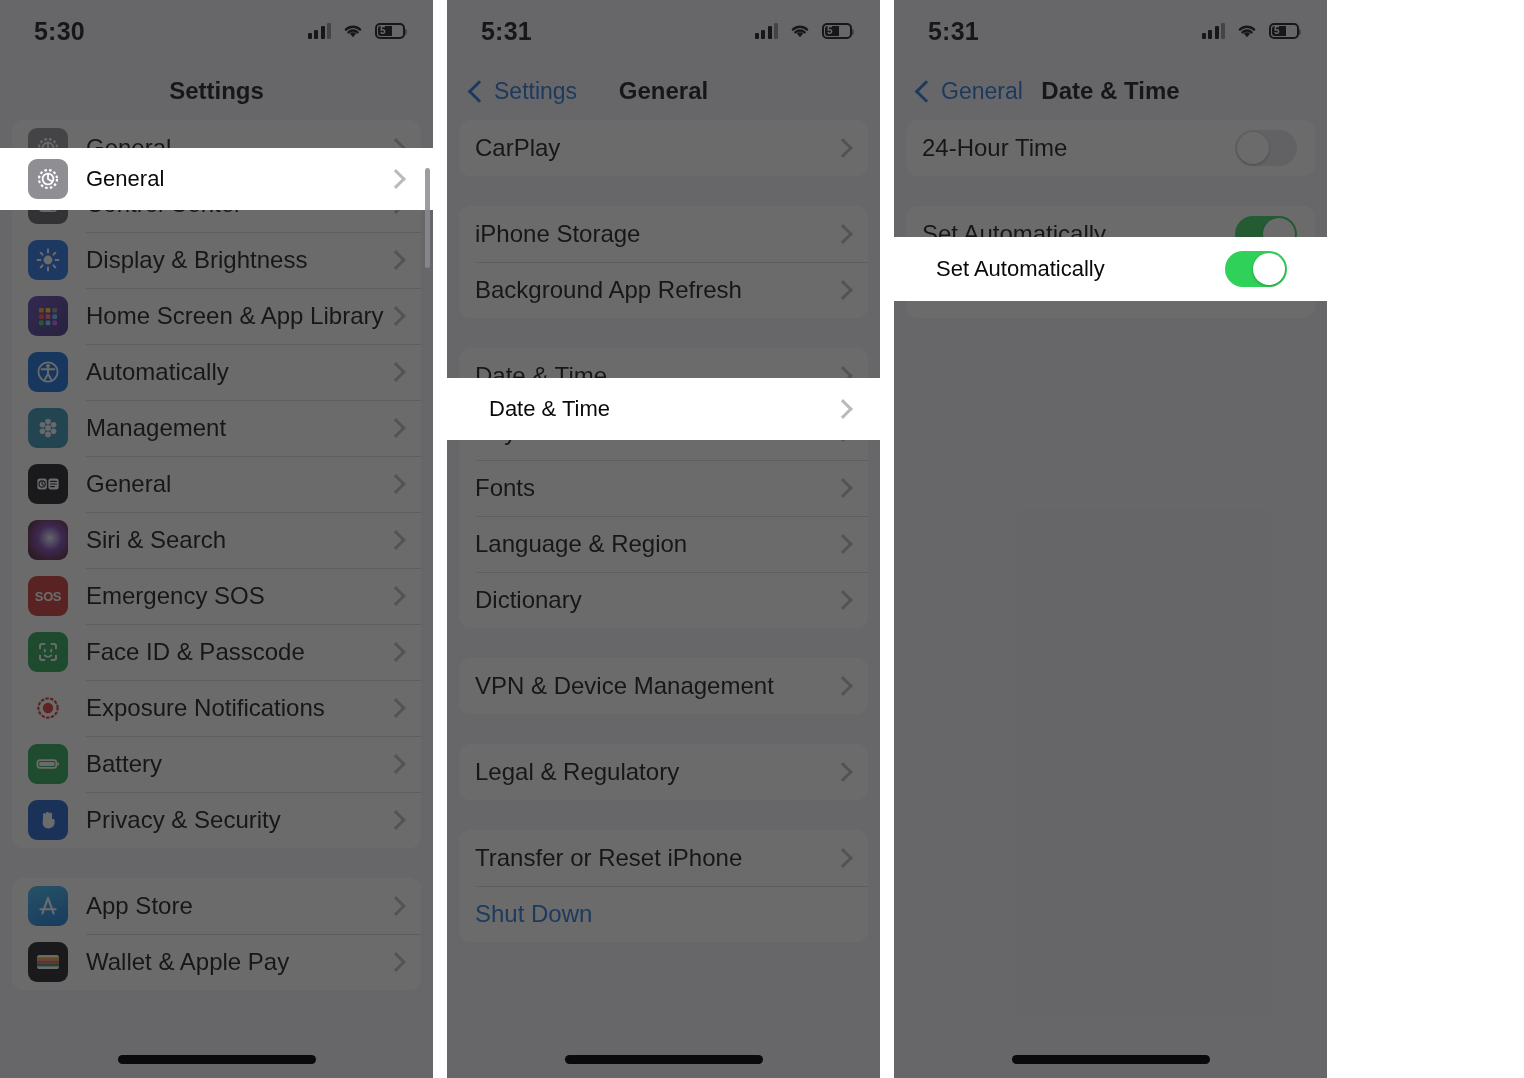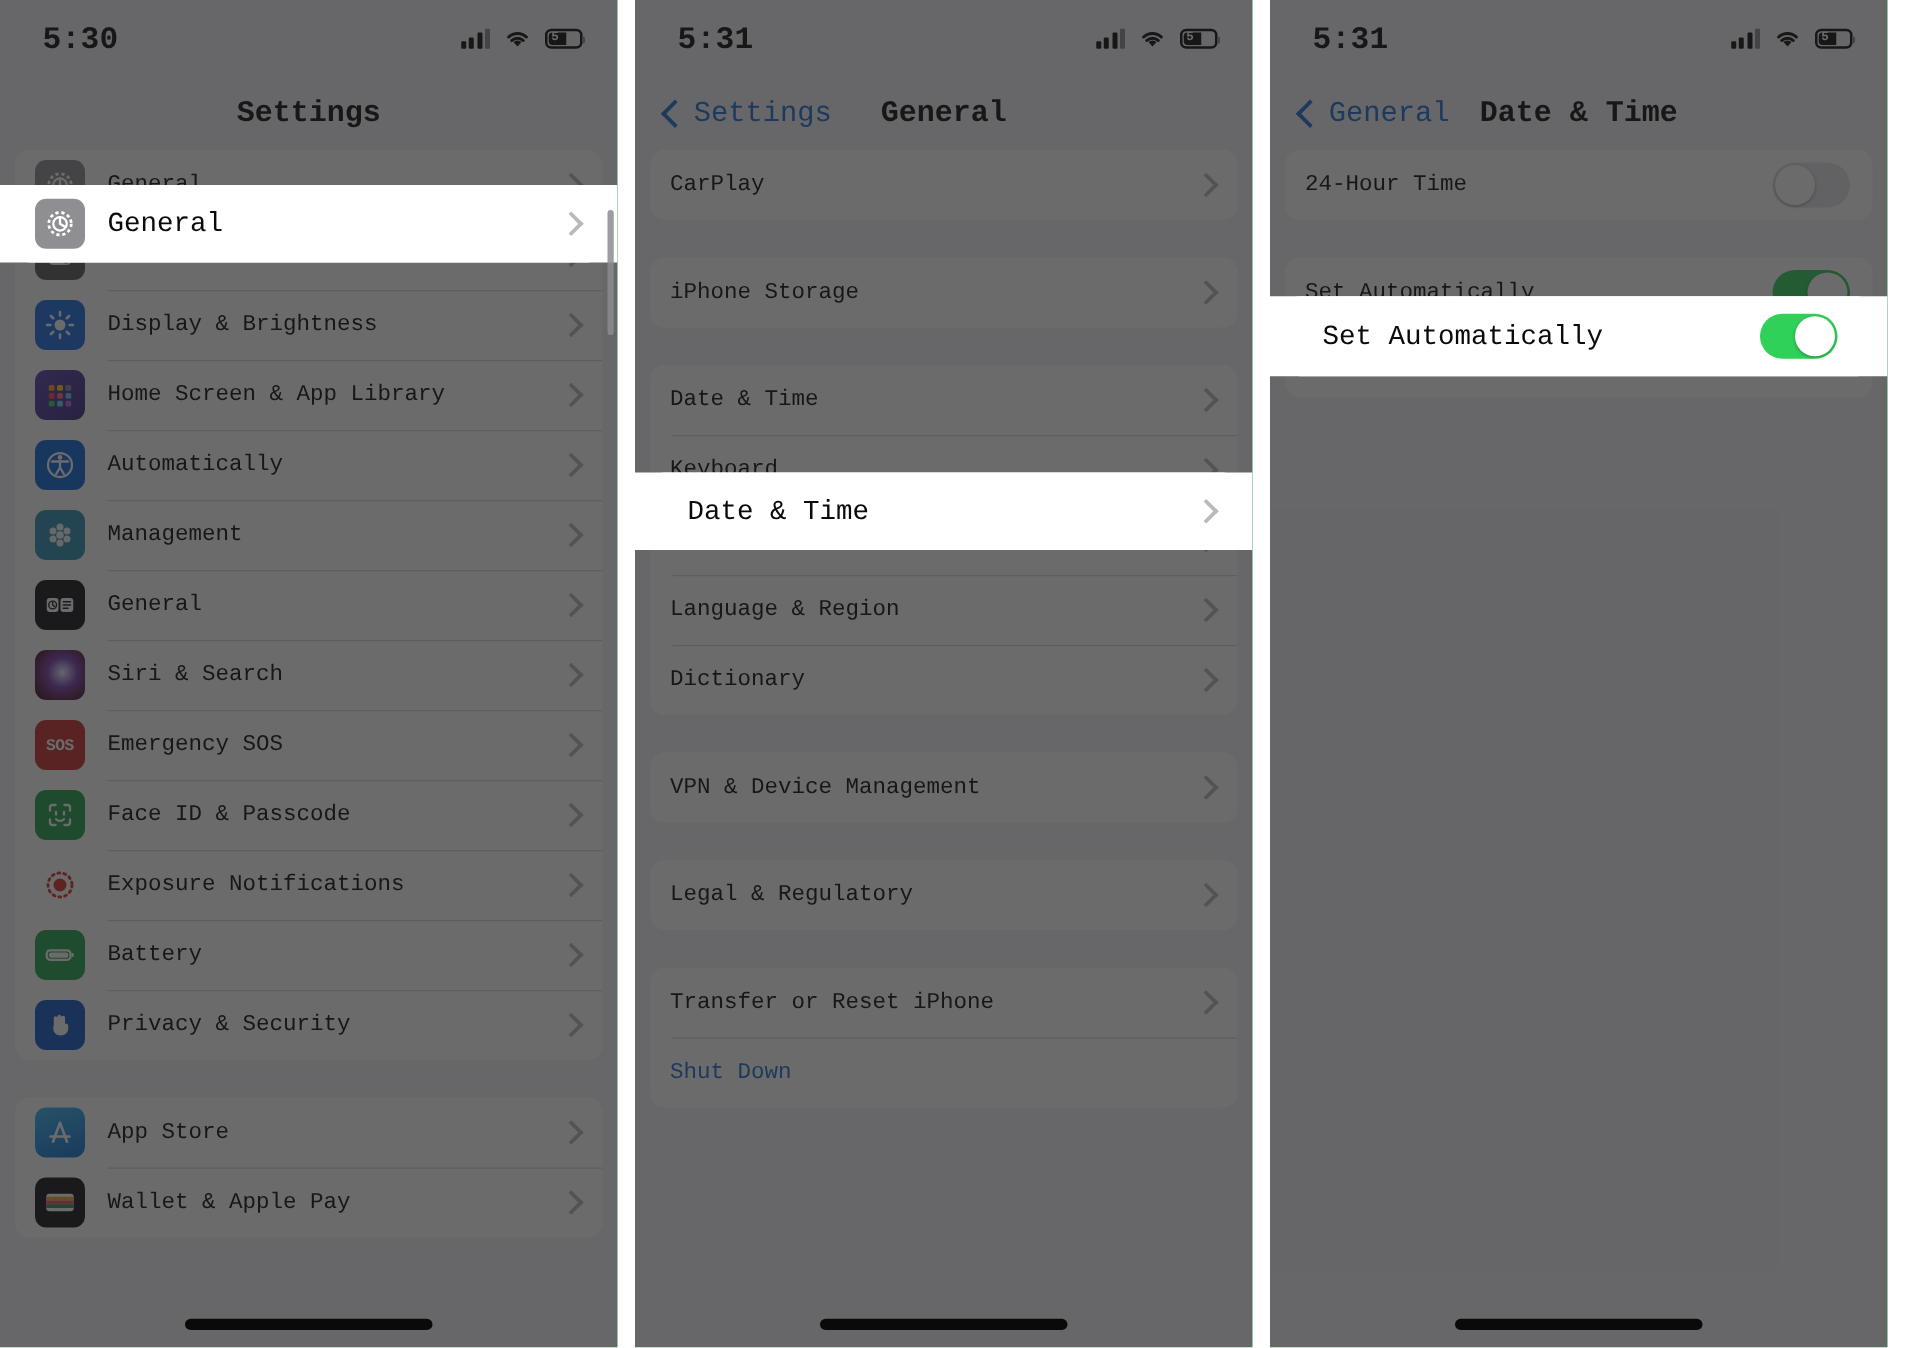--- a/index.html
+++ b/index.html
@@ -13,26 +13,25 @@
     position:relative;
     width:1524px;height:1078px;
     display:flex;
     gap:14px;
     background:#ffffff;
   }
 
   
   .phone{
     position:relative;
-    width:494px;
+    width:433px;
     height:1078px;
-    background:#22c55e;
+    background:#86efac;
     overflow:hidden;
     flex:0 0 auto;
-    font-family:Liberation Mono, monospace;
   }
   .phone .screen{
     position:absolute;inset:0;
     background:#f2f2f7;
   }
   
   .dim{
     position:absolute;inset:0;
     background:rgba(30,30,32,0.66);
     z-index:40;
@@ -112,21 +111,21 @@
     height:56px;
     padding:0 18px 0 16px;
     background:#ffffff;
   }
   .row + .row::before{
     content:"";position:absolute;left:74px;right:0;top:0;height:1px;
     background:#d8d8dc;
   }
   .row.noicon + .row.noicon::before{left:18px;}
   .row .label{
-    font-size:18px;color:#0a0a0a;flex:1;white-space:nowrap;
+    font-size:24px;color:#0a0a0a;flex:1;white-space:nowrap;
   }
   .row .value{
     font-size:22px;color:#8a8a8e;margin-right:10px;
   }
   .row .link{color:#1c6fd4;}
   .chev-r{
     width:11px;height:11px;
     border-right:3px solid #b9b9be;border-top:3px solid #b9b9be;
     transform:rotate(45deg);display:block;flex:0 0 auto;
   }
@@ -477,20 +476,24 @@
             <span class="label">CarPlay</span>
             <span class="chev-r"></span>
           </div>
         </div>
 
         <div class="group">
           <div class="row noicon">
             <span class="label">iPhone Storage</span>
             <span class="chev-r"></span>
           </div>
+          <div class="row noicon">
+            <span class="label">Background App Refresh</span>
+            <span class="chev-r"></span>
+          </div>
         </div>
 
         <div class="group">
           <div class="row noicon">
             <span class="label">Date &amp; Time</span>
             <span class="chev-r"></span>
           </div>
           <div class="row noicon">
             <span class="label">Keyboard</span>
             <span class="chev-r"></span>

